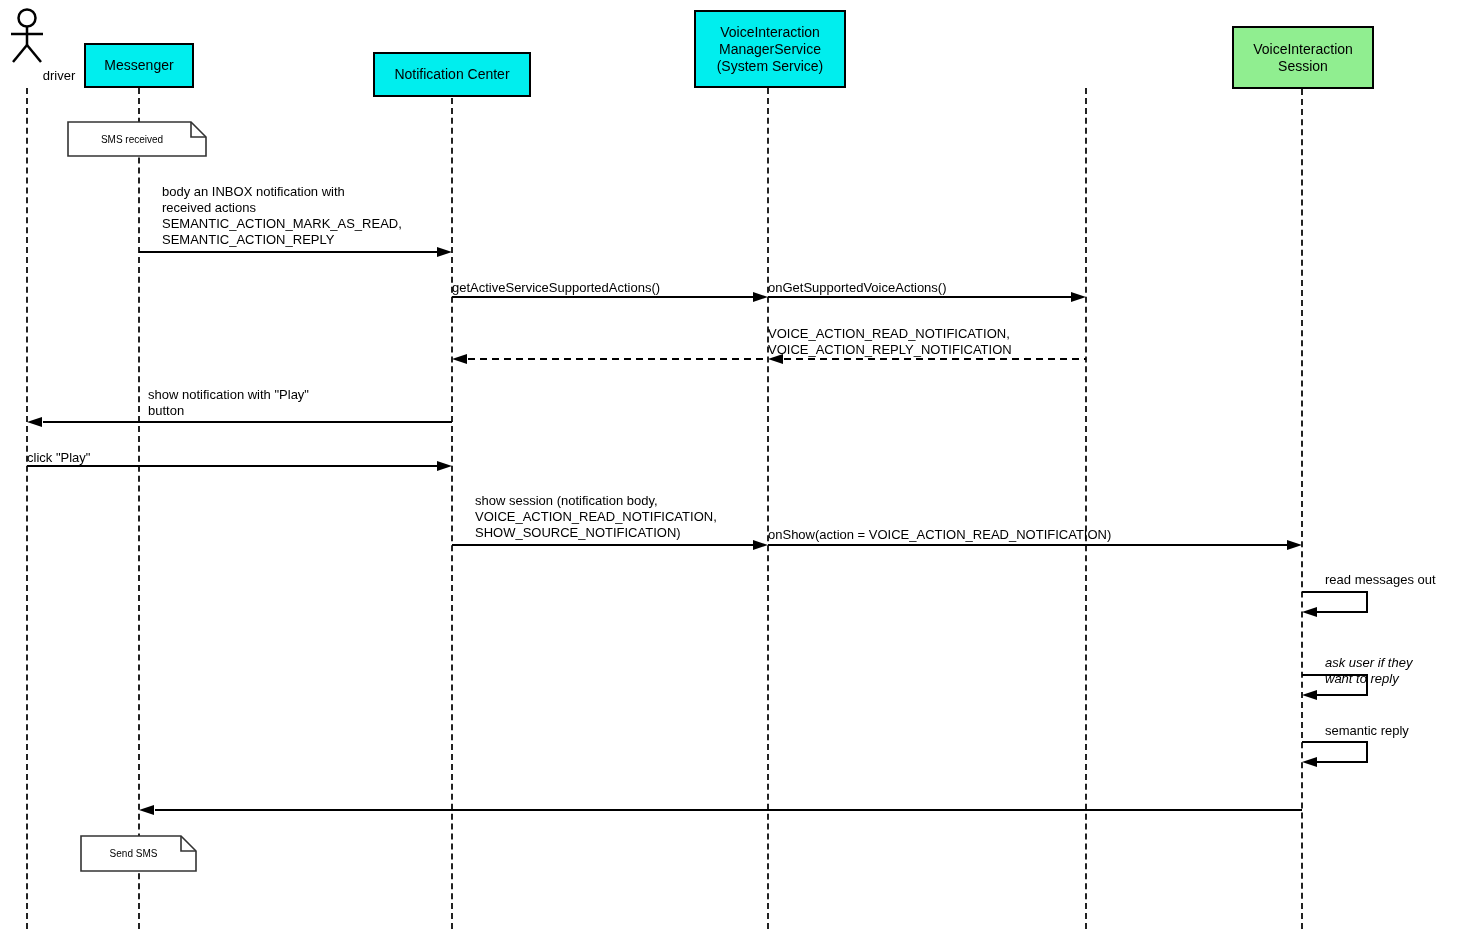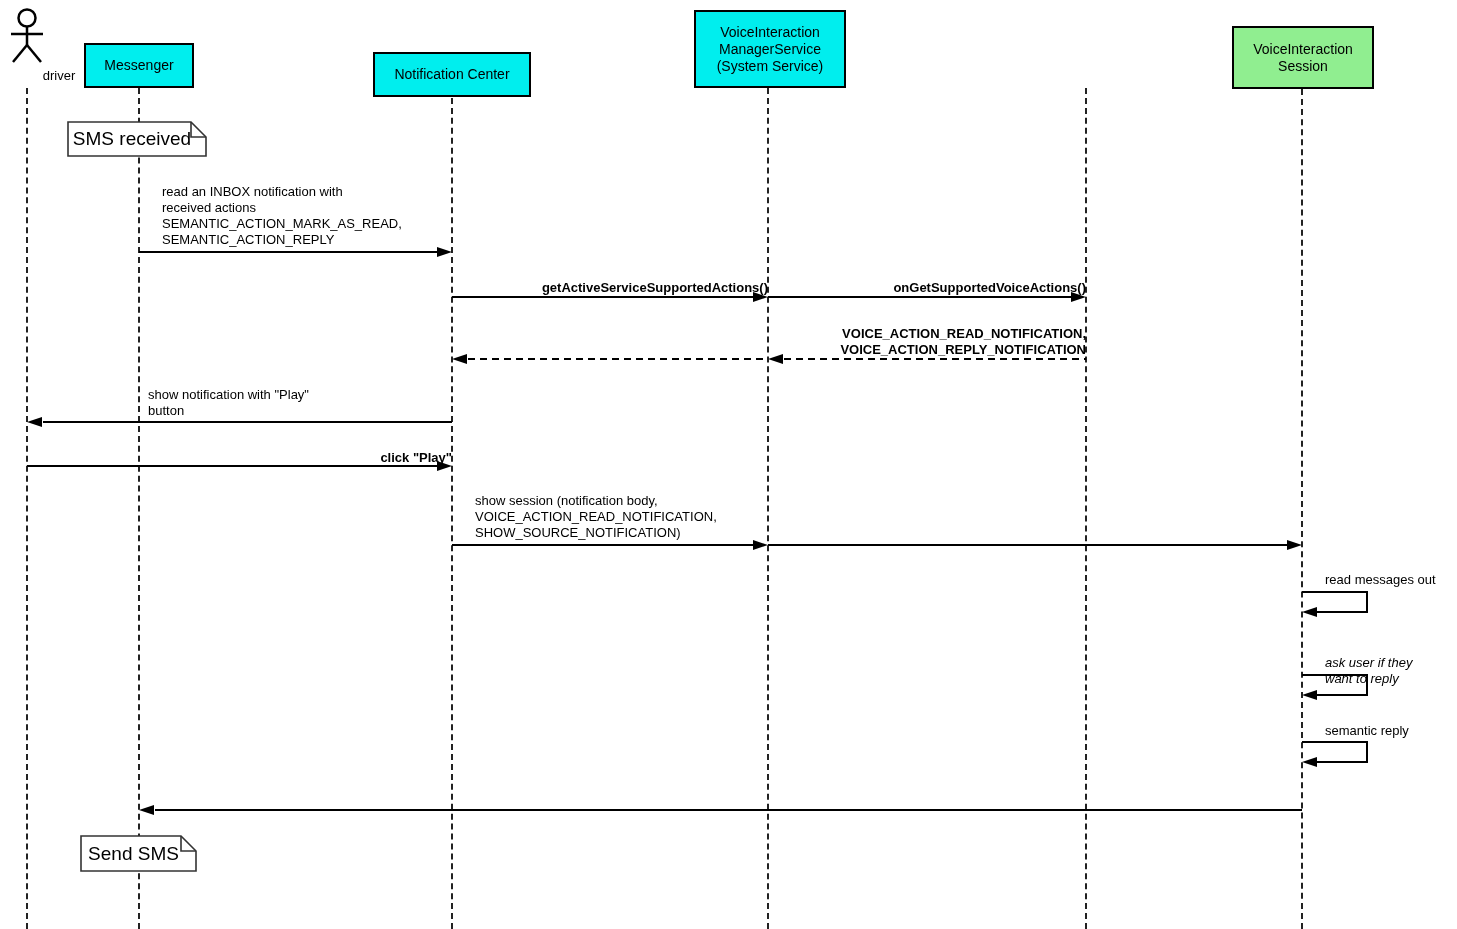--- a/index.html
+++ b/index.html
@@ -27,21 +27,21 @@
     box-sizing:border-box;
   }
   .pbox.app{background:#00EEEE;}
   .pbox.service{background:#90EE90;}
   
   .note{position:absolute;}
   .note svg{position:absolute;left:0;top:0;}
   .note-label{
     position:absolute;left:0;top:0;right:10px;bottom:0;
     display:flex;align-items:center;justify-content:center;
-    font-size:19px;
+    font-size:10px;
   }
   
   .aline{position:absolute;height:2px;background:#000;}
   .aline.dashed{
     background:repeating-linear-gradient(90deg,#000 0 7px,transparent 7px 12px);
   }
   .vline{position:absolute;width:2px;background:#000;}
   .head-r{
     position:absolute;width:0;height:0;
     border-top:5px solid transparent;border-bottom:5px solid transparent;
@@ -51,21 +51,21 @@
     position:absolute;width:0;height:0;
     border-top:5px solid transparent;border-bottom:5px solid transparent;
     border-right:15px solid #000;
   }
   
   .mtext{
     position:absolute;
     font-size:13px;line-height:16px;
     white-space:nowrap;
   }
-  .mtext.center{text-align:right;font-weight:bold;}
+  .mtext.center{text-align:left;}
   .actor-label{
     position:absolute;text-align:center;font-size:13px;
   }
 </style>
 </head>
 <body>
 
 <div class="diagram">
 
   <div class="lifeline" style="left:26px;top:88px;height:841px;"></div>
@@ -102,21 +102,21 @@
 
   <div class="note" style="left:67px;top:121px;width:140px;height:36px;">
     <svg width="140" height="36" viewBox="0 0 140 36">
       <polygon points="1,1 124,1 139,16 139,35 1,35" fill="#fff" stroke="#333" stroke-width="1.6"></polygon>
       <polyline points="124,1 124,16 139,16" fill="none" stroke="#333" stroke-width="1.6"></polyline>
     </svg>
     <div class="note-label">SMS received</div>
   </div>
 
   <div class="mtext" style="left:162px;top:184px;">
-    <div>read an INBOX notification with</div>
+    <div>body an INBOX notification with</div>
     <div>received actions</div>
     <div>SEMANTIC_ACTION_MARK_AS_READ,</div>
     <div>SEMANTIC_ACTION_REPLY</div>
   </div>
   <div class="aline" style="left:139px;top:251px;width:300px;"></div>
   <div class="head-r" style="left:437px;top:247px;"></div>
 
   <div class="mtext center" style="left:452px;top:280px;width:316px;">
     <div>getActiveServiceSupportedActions()</div>
   </div>
@@ -152,20 +152,23 @@
   <div class="head-r" style="left:437px;top:461px;"></div>
 
   <div class="mtext" style="left:475px;top:493px;">
     <div>show session (notification body,</div>
     <div>VOICE_ACTION_READ_NOTIFICATION,</div>
     <div>SHOW_SOURCE_NOTIFICATION)</div>
   </div>
   <div class="aline" style="left:452px;top:544px;width:303px;"></div>
   <div class="head-r" style="left:753px;top:540px;"></div>
 
+  <div class="mtext center" style="left:768px;top:527px;width:534px;">
+    <div>onShow(action = VOICE_ACTION_READ_NOTIFICATION)</div>
+  </div>
   <div class="aline" style="left:768px;top:544px;width:521px;"></div>
   <div class="head-r" style="left:1287px;top:540px;"></div>
 
   <div class="mtext" style="left:1325px;top:572px;">
     <div>read messages out</div>
   </div>
   <div class="aline" style="left:1302px;top:591px;width:66px;"></div>
   <div class="vline" style="left:1366px;top:591px;height:22px;"></div>
   <div class="aline" style="left:1316px;top:611px;width:52px;"></div>
   <div class="head-l" style="left:1302px;top:607px;"></div>

